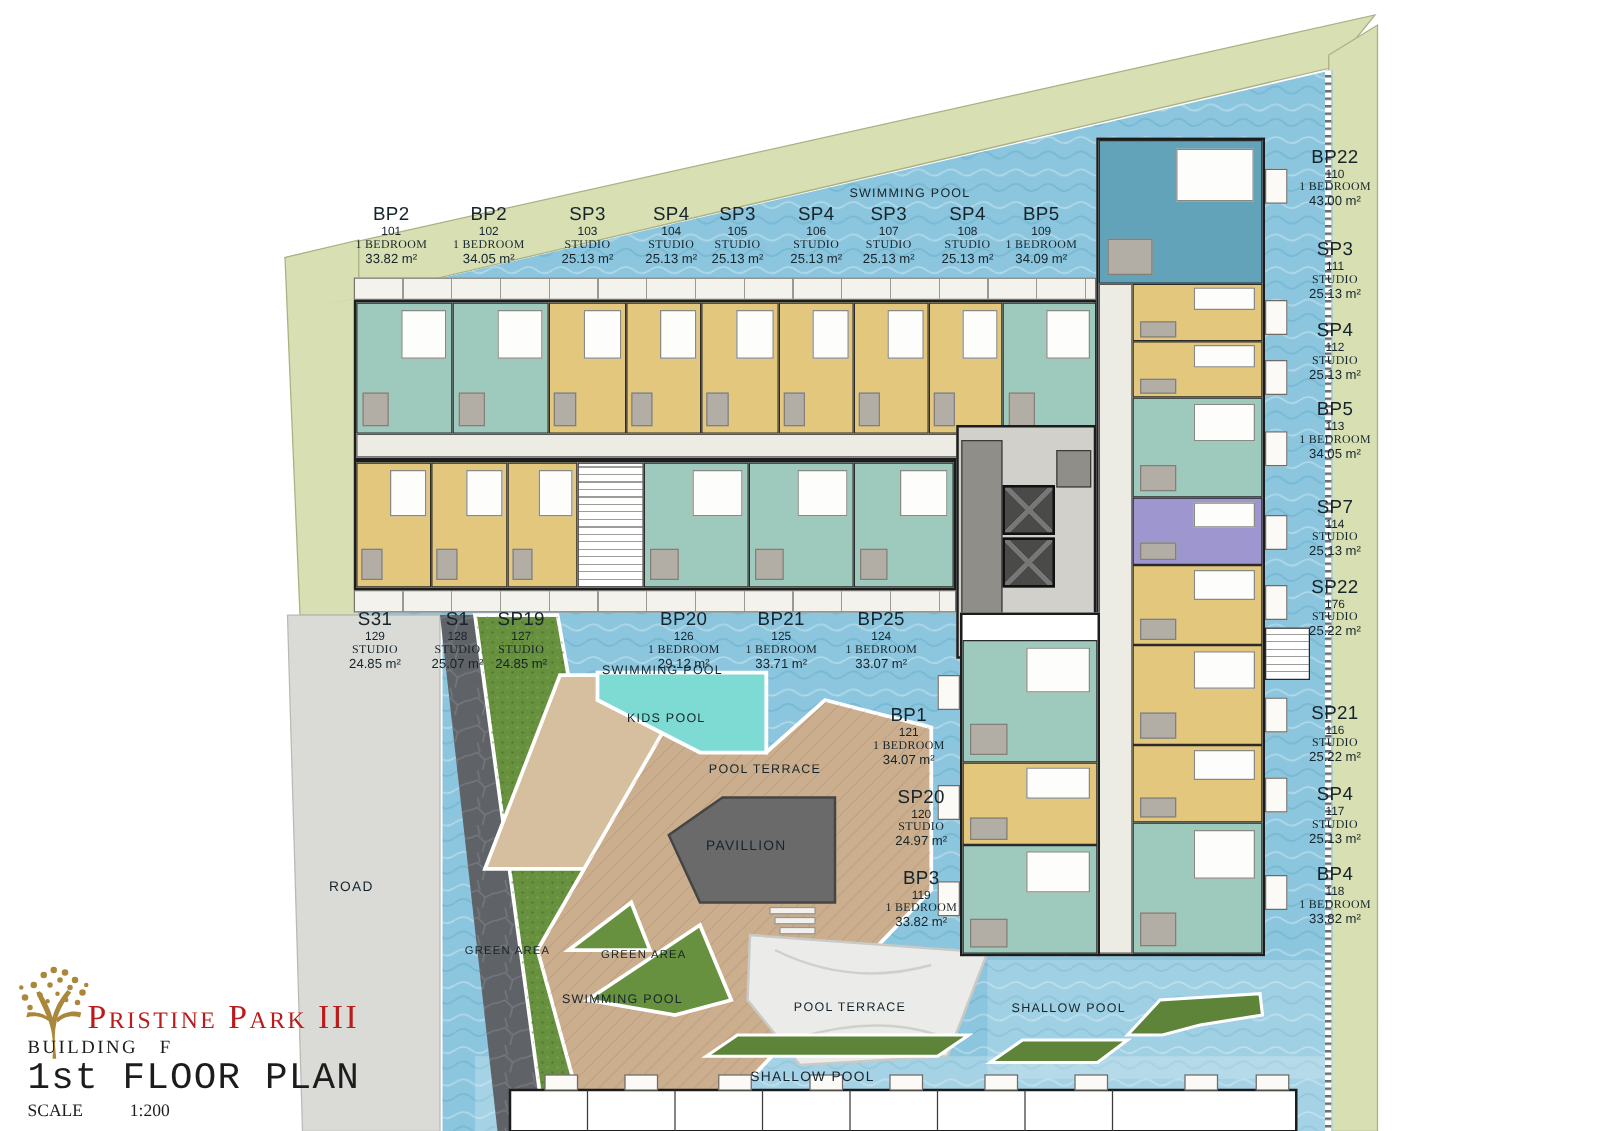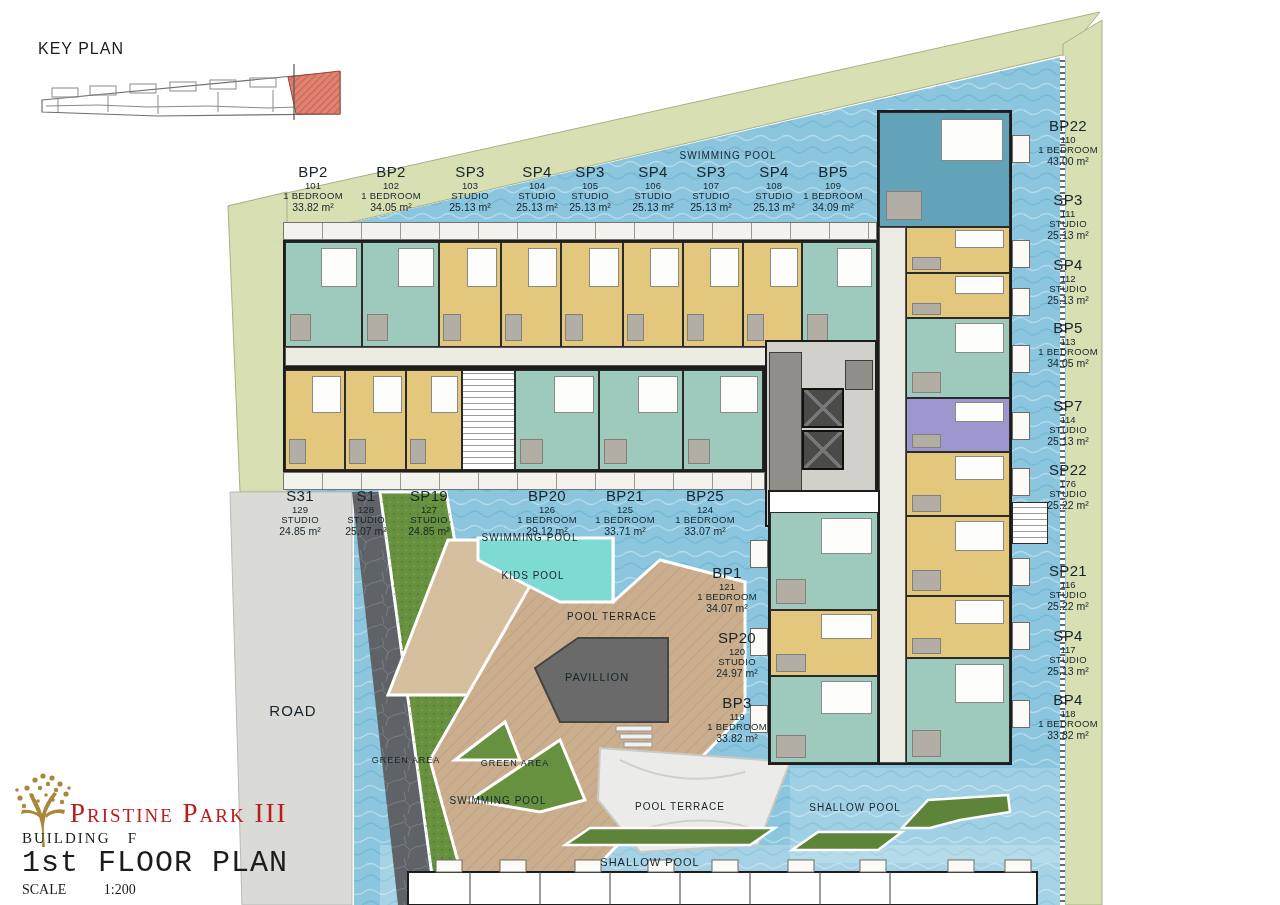--- a/index.html
+++ b/index.html
@@ -23,21 +23,21 @@
   .elev{position:absolute;background:#4a4a48;border:2px solid #111;box-sizing:border-box;
     background-image:linear-gradient(45deg,transparent 46%,#777 46%,#777 54%,transparent 54%),
                      linear-gradient(-45deg,transparent 46%,#777 46%,#777 54%,transparent 54%);}
   .grayroom{position:absolute;background:#908e88;border:1px solid #3c3b38;box-sizing:border-box;}
   .tab{position:absolute;background:#fbfaf7;border:1px solid #6e6c66;box-sizing:border-box;z-index:3;}
   
   .unit-label{position:absolute;z-index:6;transform:translateX(-50%);text-align:center;
     color:#16242b;line-height:1.12;white-space:nowrap;}
   .ul-model{font-size:15px;letter-spacing:.3px;}
   .ul-no{font-size:9.5px;}
-  .ul-type{font-size:9.5px;letter-spacing:.3px;}
+  .ul-type{font-size:9.5px;letter-spacing:.3px;font-family:Liberation Serif, serif;}
   .ul-area{font-size:10.5px;}
   .area-label{position:absolute;z-index:6;transform:translate(-50%,-50%);white-space:nowrap;
     color:#16242b;letter-spacing:1px;text-align:center;}
   
   #keyplan{position:absolute;left:38px;top:40px;z-index:5;}
   #keyplan .kp-title{font-size:16px;letter-spacing:1px;color:#1d1d1d;margin-bottom:4px;}
   
   #titleblock{position:absolute;left:12px;top:768px;z-index:7;width:330px;
     font-family:"Liberation Serif",serif;color:#1c1c1c;}
   #tb-name{position:absolute;left:58px;top:30px;font-size:27px;color:#b91c1c;
@@ -137,38 +137,20 @@
           <rect x="648" y="860" width="26" height="12"></rect>
         <rect x="712" y="860" width="26" height="12"></rect>
           <rect x="788" y="860" width="26" height="12"></rect>
         <rect x="860" y="860" width="26" height="12"></rect>
           <rect x="948" y="860" width="26" height="12"></rect>
         <rect x="1005" y="860" width="26" height="12"></rect>
       </g>
     </g>
   </svg>
 
-  <div id="keyplan">
-    <div class="kp-title">KEY PLAN</div>
-    <svg width="312" height="60">
-      <polygon points="4,38 255,14 302,10 302,52 120,54 4,50" fill="#ffffff" stroke="#6f6f6f" stroke-width="1.2"></polygon>
-      <polygon points="250,15 302,9 302,52 258,52" fill="url(#hatchRed)" stroke="#9e4636" stroke-width="1"></polygon>
-      <g fill="none" stroke="#8a8a8a" stroke-width="1">
-        <rect x="14" y="26" width="26" height="9"></rect>
-          <rect x="52" y="24" width="26" height="9"></rect>
-        <rect x="92" y="22" width="26" height="9"></rect>
-          <rect x="132" y="20" width="26" height="9"></rect>
-        <rect x="172" y="18" width="26" height="9"></rect>
-          <rect x="212" y="16" width="26" height="9"></rect>
-        <path d="M8 44 L60 43 L110 45 L170 44 L230 46 L258 45"></path>
-        <path d="M20 36 L20 50 M70 34 L70 50 M120 33 L120 52 M180 30 L180 50 M235 28 L235 50"></path>
-      </g>
-      <line x1="256" y1="2" x2="256" y2="58" stroke="#555" stroke-width="1.2"></line>
-    </svg>
-  </div>
 
   <div class="balcony" style="left:283px;top:222px;width:594px;height:18px;z-index:2;"></div>
   <div class="bldg" style="left:283px;top:240px;width:594px;height:128px;">
     <div class="unit u-teal" style="left:0;top:0;width:77px;height:105px;"></div>
     <div class="unit u-teal" style="left:77px;top:0;width:77px;height:105px;"></div>
     <div class="unit u-yellow" style="left:154px;top:0;width:62px;height:105px;"></div>
     <div class="unit u-yellow" style="left:216px;top:0;width:60px;height:105px;"></div>
     <div class="unit u-yellow" style="left:276px;top:0;width:62px;height:105px;"></div>
     <div class="unit u-yellow" style="left:338px;top:0;width:60px;height:105px;"></div>
     <div class="unit u-yellow" style="left:398px;top:0;width:60px;height:105px;"></div>
@@ -380,21 +362,21 @@
       <div class="ul-no">129</div>
       <div class="ul-type">STUDIO</div>
       <div class="ul-area">24.85 m²</div>
     </div>
     <div class="unit-label" style="left: 366px; top: 488px;">
       <div class="ul-model">S1</div>
       <div class="ul-no">128</div>
       <div class="ul-type">STUDIO</div>
       <div class="ul-area">25.07 m²</div>
     </div>
-    <div class="unit-label" style="left: 417px; top: 488px; margin-left: 12px;">
+    <div class="unit-label" style="left: 417px; top: 488px;">
       <div class="ul-model">SP19</div>
       <div class="ul-no">127</div>
       <div class="ul-type">STUDIO</div>
       <div class="ul-area">24.85 m²</div>
     </div>
     <div class="unit-label" style="left: 547px; top: 488px;">
       <div class="ul-model">BP20</div>
       <div class="ul-no">126</div>
       <div class="ul-type">1 BEDROOM</div>
       <div class="ul-area">29.12 m²</div>
@@ -427,20 +409,20 @@
       <div class="ul-model">BP3</div>
       <div class="ul-no">119</div>
       <div class="ul-type">1 BEDROOM</div>
       <div class="ul-area">33.82 m²</div>
     </div>
     <span class="area-label" style="left: 728px; top: 155px; font-size: 10px;">SWIMMING POOL</span>
     <span class="area-label" style="left: 530px; top: 537px; font-size: 10px;">SWIMMING POOL</span>
     <span class="area-label" style="left: 533px; top: 575px; font-size: 10px;">KIDS POOL</span>
     <span class="area-label" style="left: 612px; top: 616px; font-size: 10px;">POOL TERRACE</span>
     <span class="area-label" style="left: 597px; top: 677px; font-size: 11px;">PAVILLION</span>
-    <span class="area-label" style="left: 293px; top: 710px; font-size: 15px;">ROAD</span>
+    <span class="area-label" style="left: 281px; top: 710px; font-size: 11px;">ROAD</span>
     <span class="area-label" style="left: 406px; top: 760px; font-size: 9px;">GREEN AREA</span>
     <span class="area-label" style="left: 515px; top: 763px; font-size: 9px;">GREEN AREA</span>
     <span class="area-label" style="left: 498px; top: 800px; font-size: 10px;">SWIMMING POOL</span>
     <span class="area-label" style="left: 680px; top: 806px; font-size: 10px;">POOL TERRACE</span>
     <span class="area-label" style="left: 855px; top: 807px; font-size: 10px;">SHALLOW POOL</span>
     <span class="area-label" style="left: 650px; top: 862px; font-size: 11px;">SHALLOW POOL</span>
   </div>
 
 </body></html>

